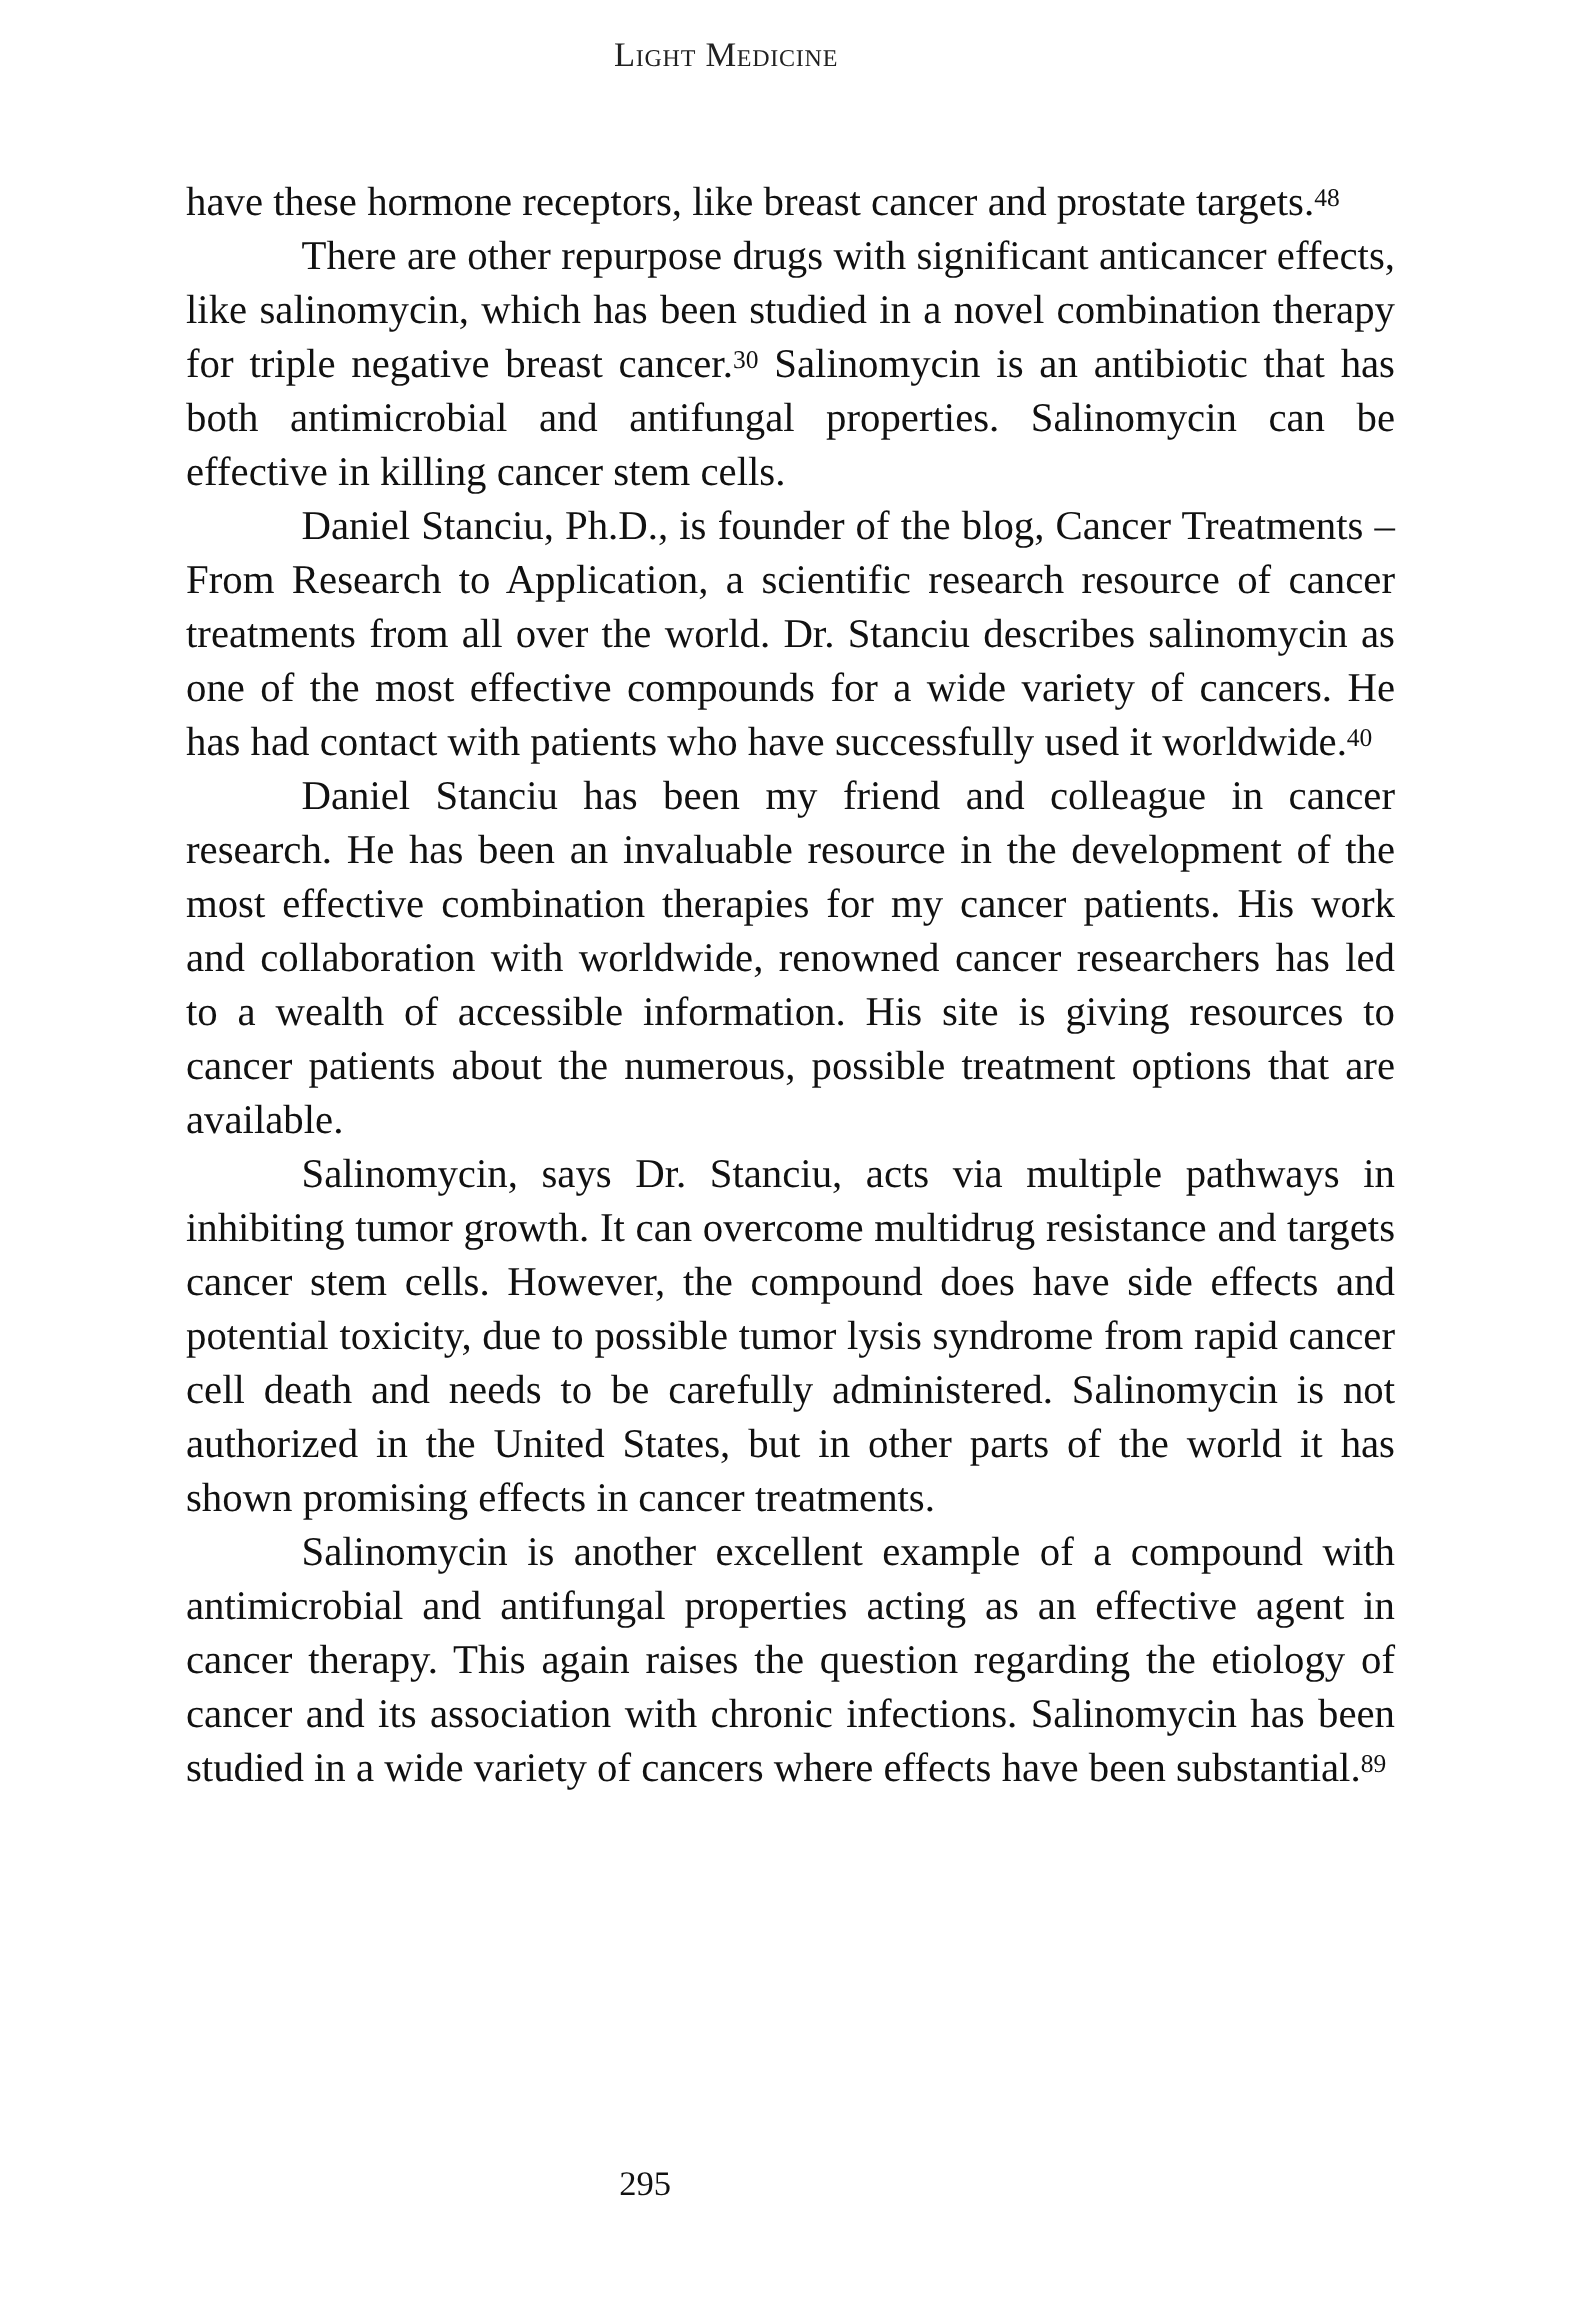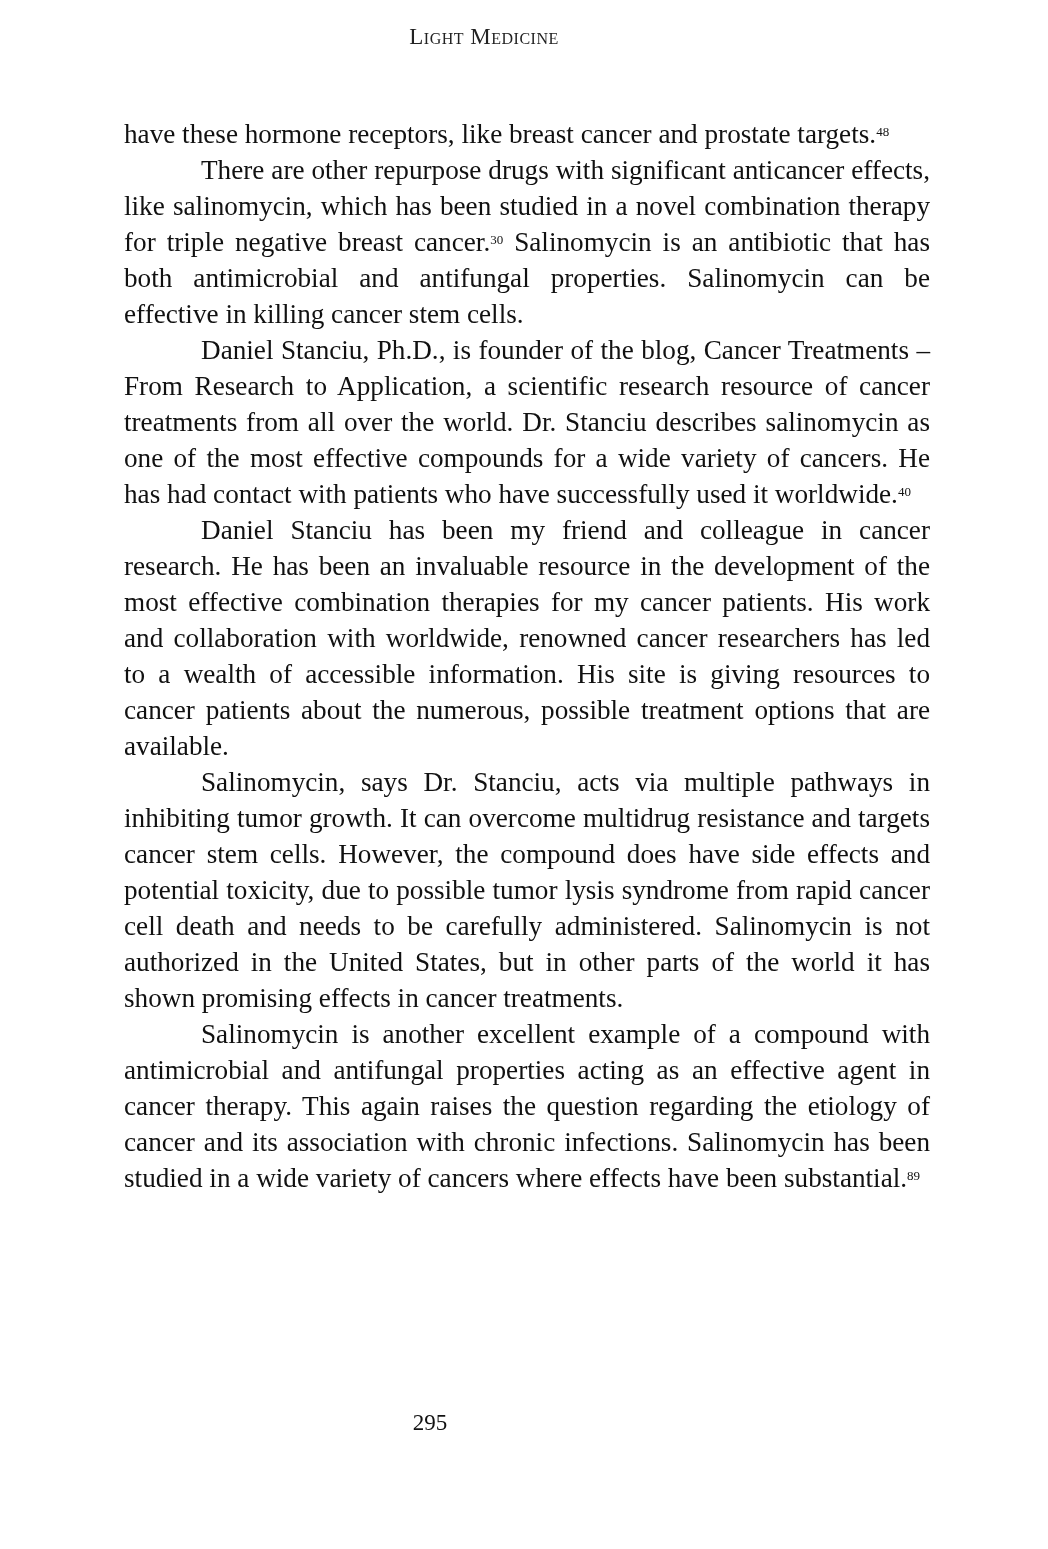--- a/index.html
+++ b/index.html
@@ -14,23 +14,23 @@
   }
   .body-text {
     position: absolute; left: 124px; top: 116px; width: 806px;
     font-size: 27.2px; line-height: 36px;
   }
   .body-text p {
     margin: 0; text-align: justify; text-align-last: left;
     text-indent: 77px;
   }
   .body-text p.noindent { text-indent: 0; }
-  sup { font-size: 13px; vertical-align: top; position: relative; top: -2px; }
+  sup { font-size: 17px; vertical-align: top; position: relative; top: -2px; }
   .page-number {
-    position: absolute; top: 1410px; left: 0; width: 860px; text-align: center;
+    position: absolute; top: 1443px; left: 0; width: 860px; text-align: center;
     font-size: 23px;
   }
 </style>
 </head>
 <body>
 
 <div class="running-head">Light Medicine</div>
 
 <div class="body-text">
   <p class="noindent"><span>have these hormone receptors, like breast cancer and prostate targets.</span><sup>48</sup></p>

